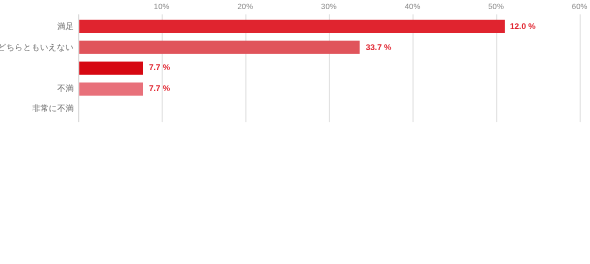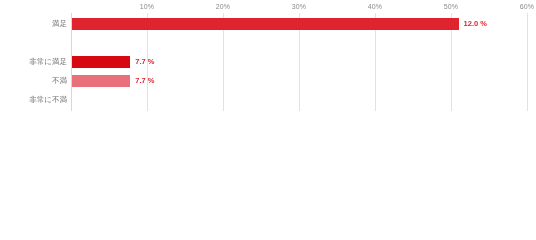--- a/index.html
+++ b/index.html
@@ -105,23 +105,27 @@
   <div class="gridline" style="left: 375px; background: rgb(226, 226, 226);"></div>
   <div class="gridline" style="left: 451px; background: rgb(226, 226, 226);"></div>
   <div class="gridline" style="left: 527px; background: rgb(226, 226, 226);"></div>
 
   <div class="row" style="top:15px;">
     <div class="cat-label" style="color: rgb(109, 109, 109);">満足</div>
     <div class="bar" style="width: 386.58px; background: rgb(224, 36, 47);"></div>
     <div class="value-label" style="left: 463.58px; color: rgb(224, 36, 47);">12.0 %</div>
   </div>
 
+  <div class="row" style="top:34px;">
+    <div class="cat-label" style="color: rgb(109, 109, 109);">どちらともいえない</div>
+    <div class="bar" style="width: 255.446px; background: rgb(224, 84, 91);"></div>
+    <div class="value-label" style="left: 332.446px; color: rgb(224, 36, 47);">33.7 %</div>
+  </div>
 
   <div class="row" style="top:53px;">
-    <div class="cat-label" style="color: rgb(109, 109, 109);">非常に満足</div>
     <div class="bar" style="width: 58.366px; background: rgb(214, 8, 18);"></div>
     <div class="value-label" style="left: 135.366px; color: rgb(224, 36, 47);">7.7 %</div>
   </div>
 
   <div class="row" style="top:72px;">
     <div class="cat-label" style="color: rgb(109, 109, 109); margin-left: 24px;">不満</div>
     <div class="bar" style="width: 58.366px; background: rgb(232, 112, 122);"></div>
     <div class="value-label" style="left: 135.366px; color: rgb(224, 36, 47);">7.7 %</div>
   </div>
 

